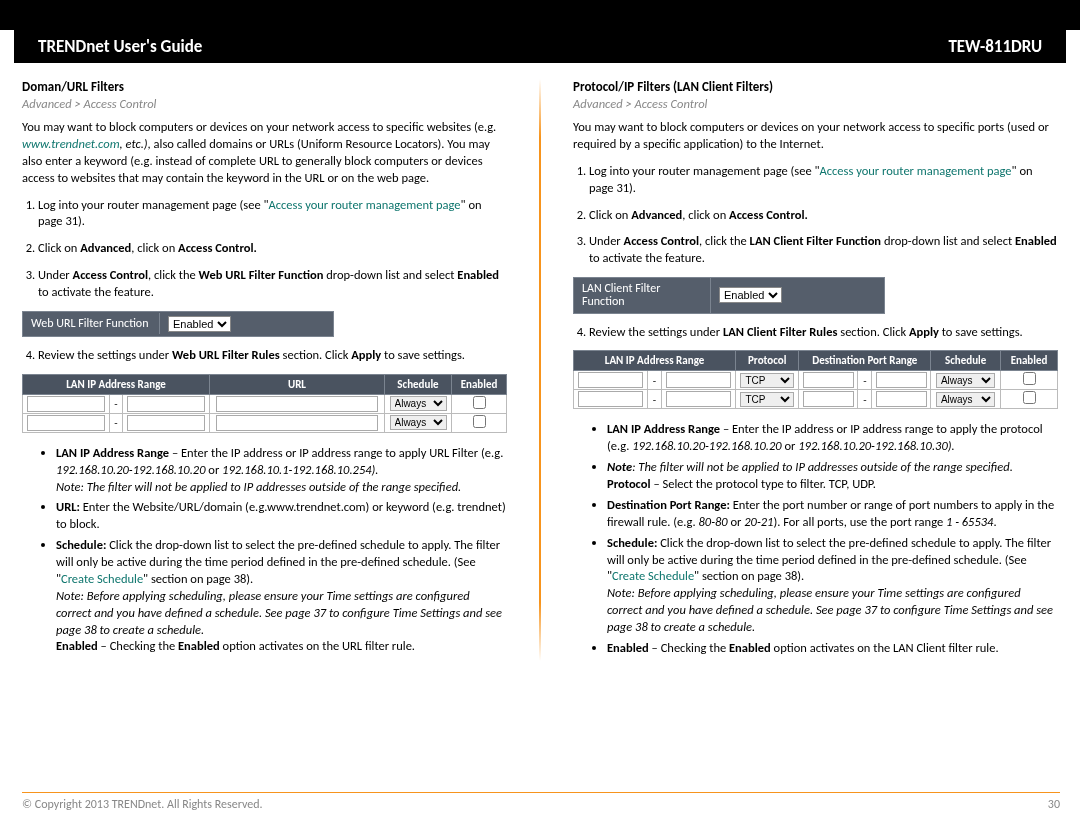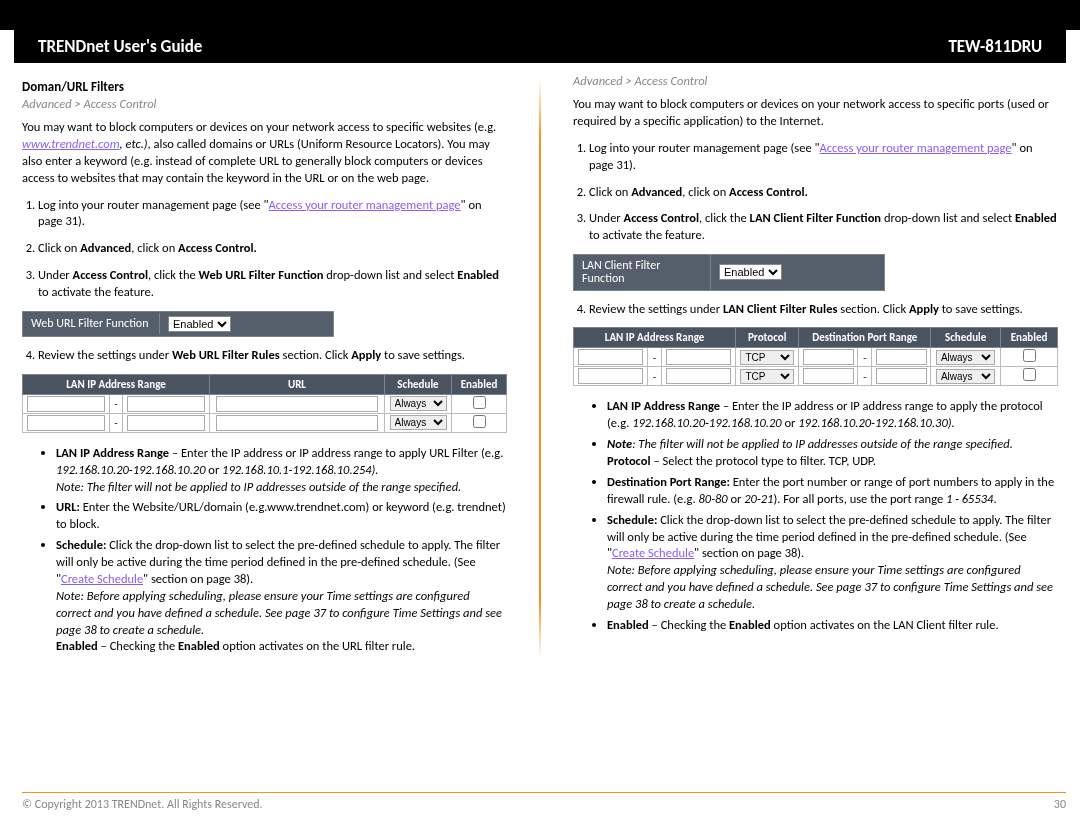--- a/index.html
+++ b/index.html
@@ -48,21 +48,21 @@
     font-weight: bold;
   }
   .breadcrumb {
     color: #888;
     font-style: italic;
     margin-bottom: 8px;
     font-size: 12.5px;
   }
   p { margin: 4px 0 10px 0; line-height: 1.35; }
   li { line-height: 1.35; margin-bottom: 2px; }
-  .link { color: #8b5cf6; text-decoration: underline; }
+  .link { color: #0f766e; }
   .ital { font-style: italic; }
   ol { padding-left: 16px; margin: 4px 0 8px 0; }
   ol li { margin-bottom: 10px; }
   ul.bullets { list-style: disc; padding-left: 34px; margin: 12px 0 4px 0; }
   ul.bullets li { margin-bottom: 4px; }
   .ui-box {
     background: #555e6b;
     border: 1px solid #7b8490;
     color: #fff;
     display: flex;
@@ -118,21 +118,21 @@
     font-size: 10px;
     border: 1px solid #aaa;
     width: 95%;
   }
   table.filter input[type=checkbox]{ margin:0; }
   .dash { padding: 0 2px; }
   .footer {
     position: absolute;
     top: 792px;
     left: 22px;
-    right: 14px;
+    right: 20px;
     border-top: 1px solid #f7941d;
     padding-top: 4px;
     display: flex;
     justify-content: space-between;
     color: #888;
     font-size: 12px;
   }
 </style>
 </head>
 <body>
@@ -192,20 +192,21 @@
     <ul class="bullets">
       <li><b>LAN IP Address Range</b><span> – Enter the IP address or IP address range to apply URL Filter  (e.g. </span><span class="ital">192.168.10.20-192.168.10.20</span><span> or </span><span class="ital">192.168.10.1-192.168.10.254).</span><br><span class="ital">Note: The filter will not be applied to IP addresses outside of the range specified.</span></li>
       <li><b>URL:</b><span> Enter the Website/URL/domain (e.g.www.trendnet.com) or keyword (e.g. trendnet) to block.</span></li>
       <li><b>Schedule:</b><span> Click the drop-down list to select the pre-defined schedule to apply. The filter will only be active during the time period defined in the pre-defined schedule. (See "</span><span class="link">Create Schedule</span><span>" section on page 38).</span><br><span class="ital">Note: Before applying scheduling, please ensure your Time settings are configured correct and you have defined a schedule. See page 37 to configure Time Settings and see page 38 to create a schedule.</span><br><b>Enabled</b><span> – Checking the </span><b>Enabled</b><span> option activates on the URL filter rule.</span></li>
     </ul>
   </div>
 
   <div class="divider"></div>
 
   <div class="col">
+    <h4>Protocol/IP Filters (LAN Client Filters)</h4>
     <div class="breadcrumb">Advanced &gt; Access Control</div>
     <p>You may want to block computers or devices on your network access to specific ports (used or required by a specific application) to the Internet.</p>
     <ol>
       <li><span>Log into your router management page (see "</span><span class="link">Access your router management page</span><span>" on page 31).</span></li>
       <li><span>Click on </span><b>Advanced</b><span>, click on </span><b>Access Control.</b></li>
       <li><span>Under </span><b>Access Control</b><span>, click the </span><b>LAN Client Filter Function</b><span> drop-down list and select </span><b>Enabled</b><span> to activate the feature.</span></li>
     </ol>
     <div class="ui-box">
       <div class="label">LAN Client Filter Function</div>
       <div class="ctrl"><select><option>Enabled</option></select></div>

